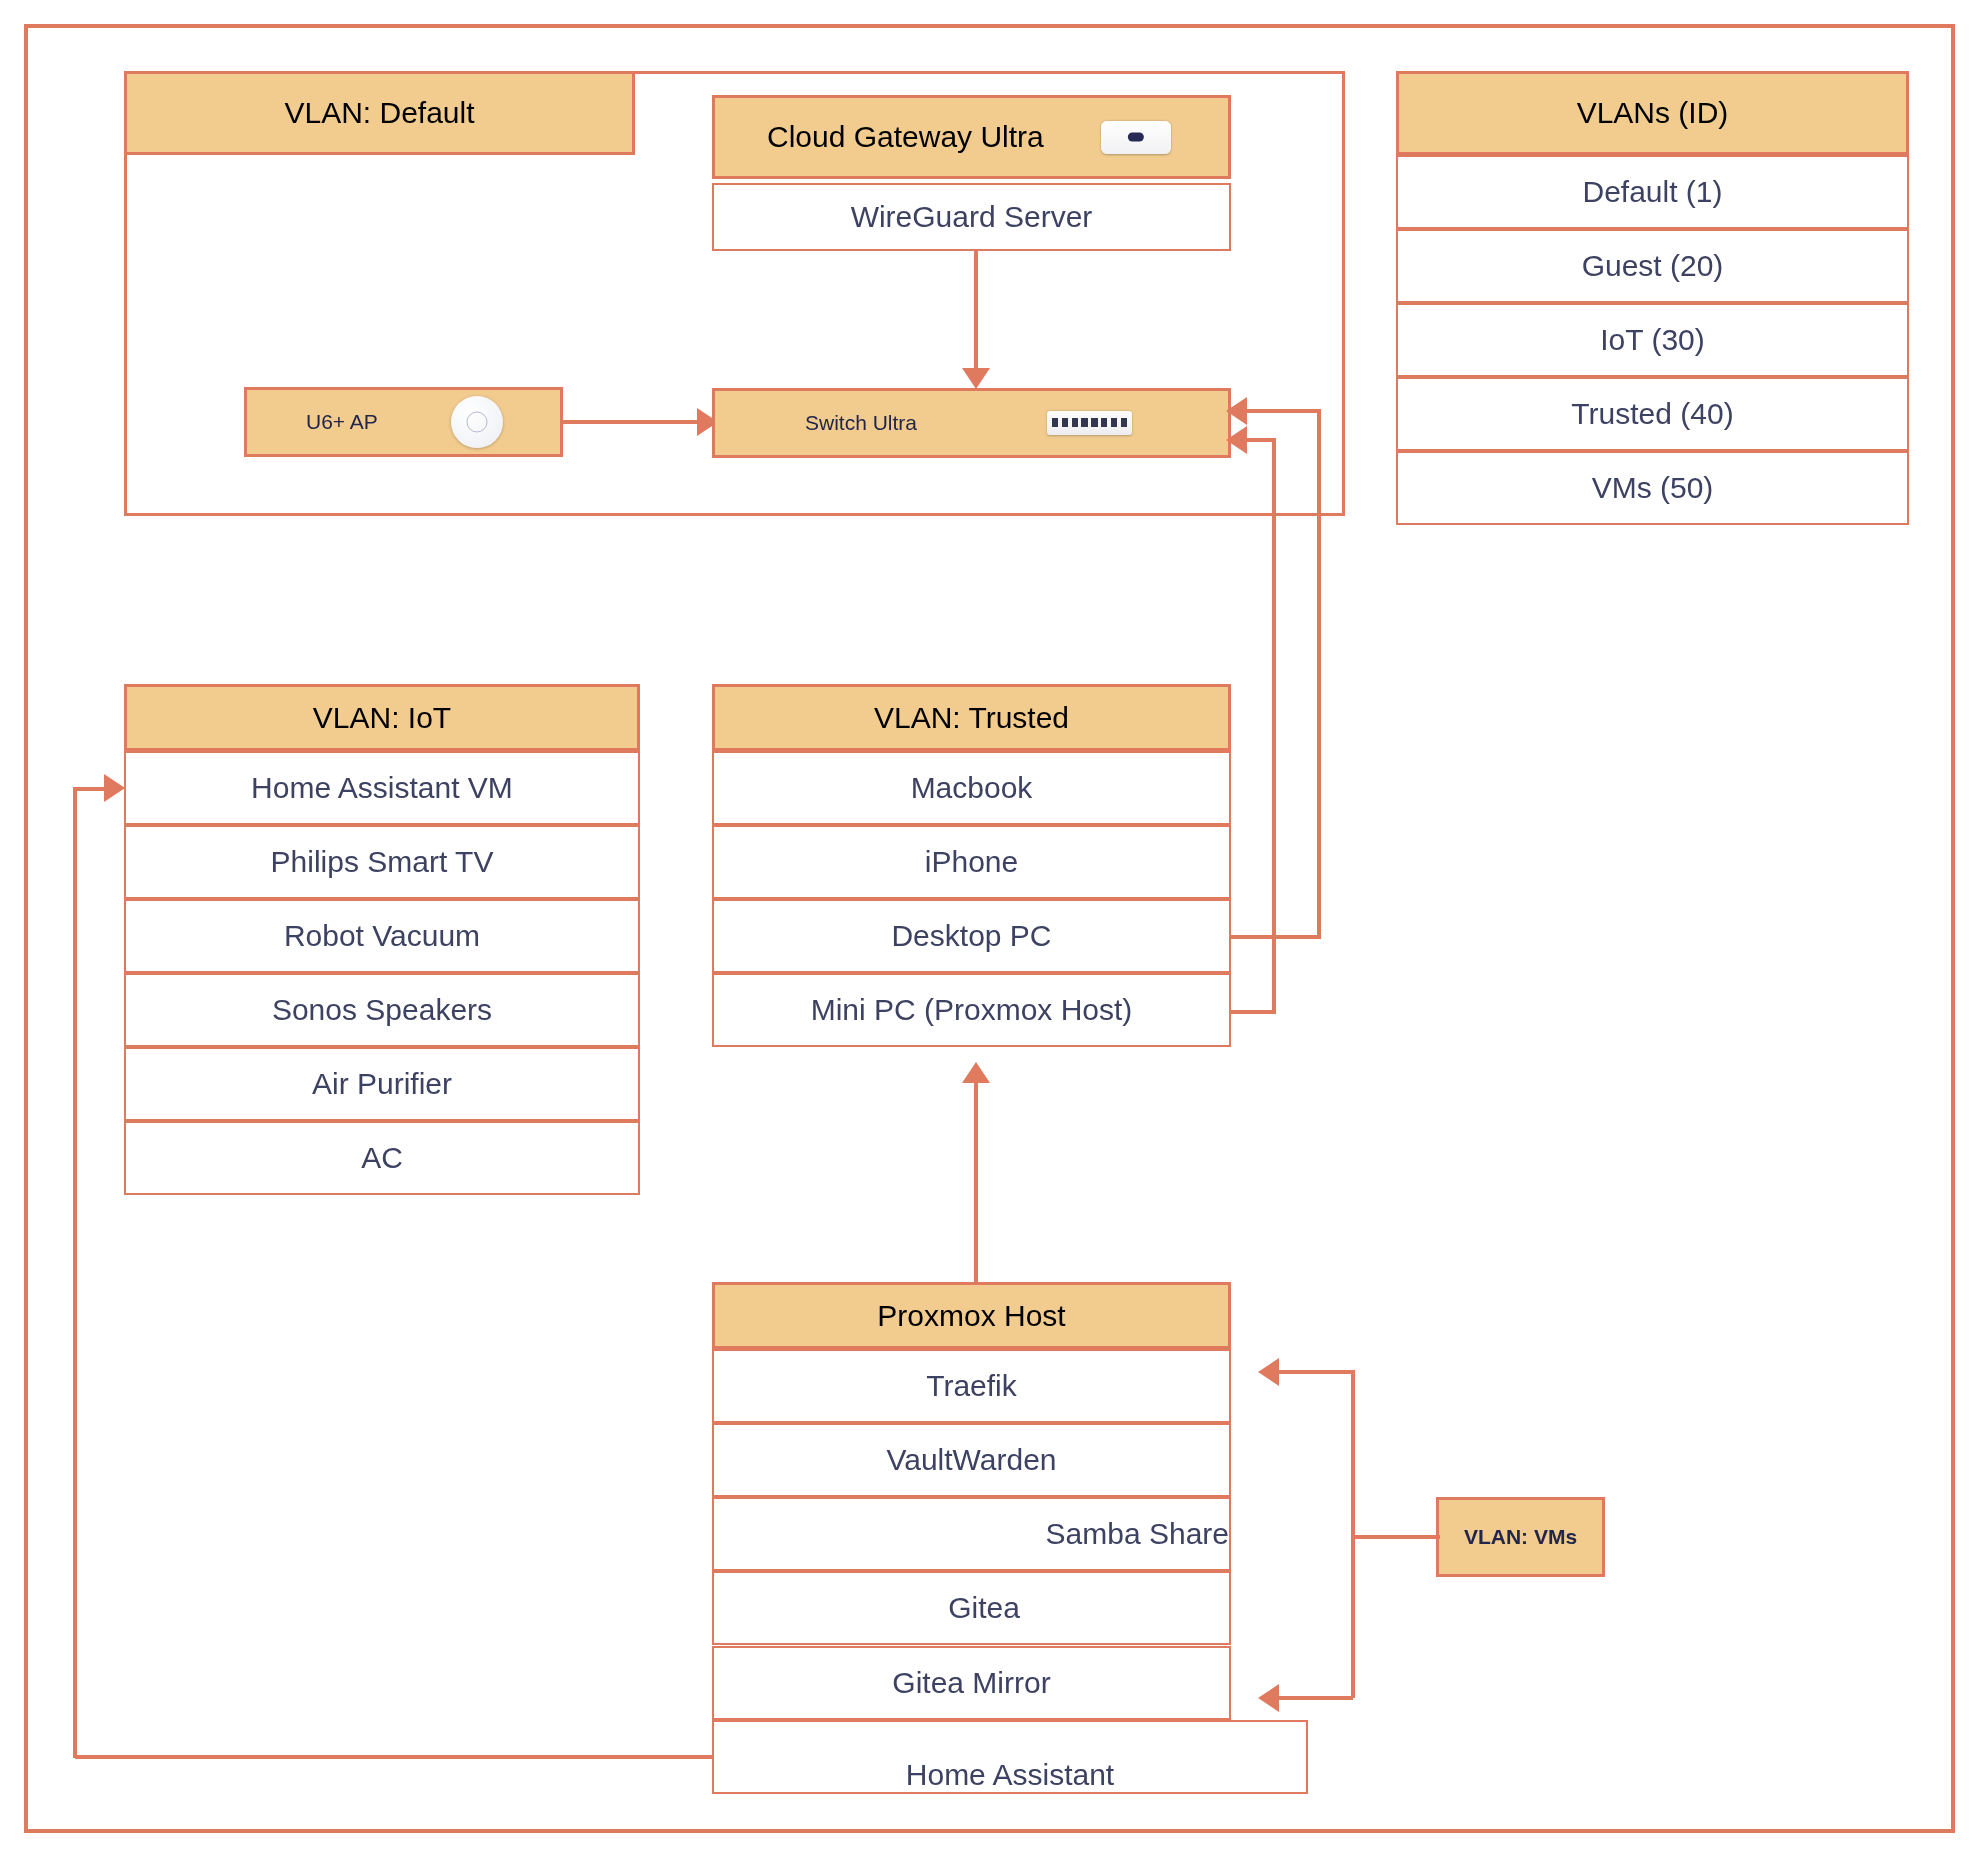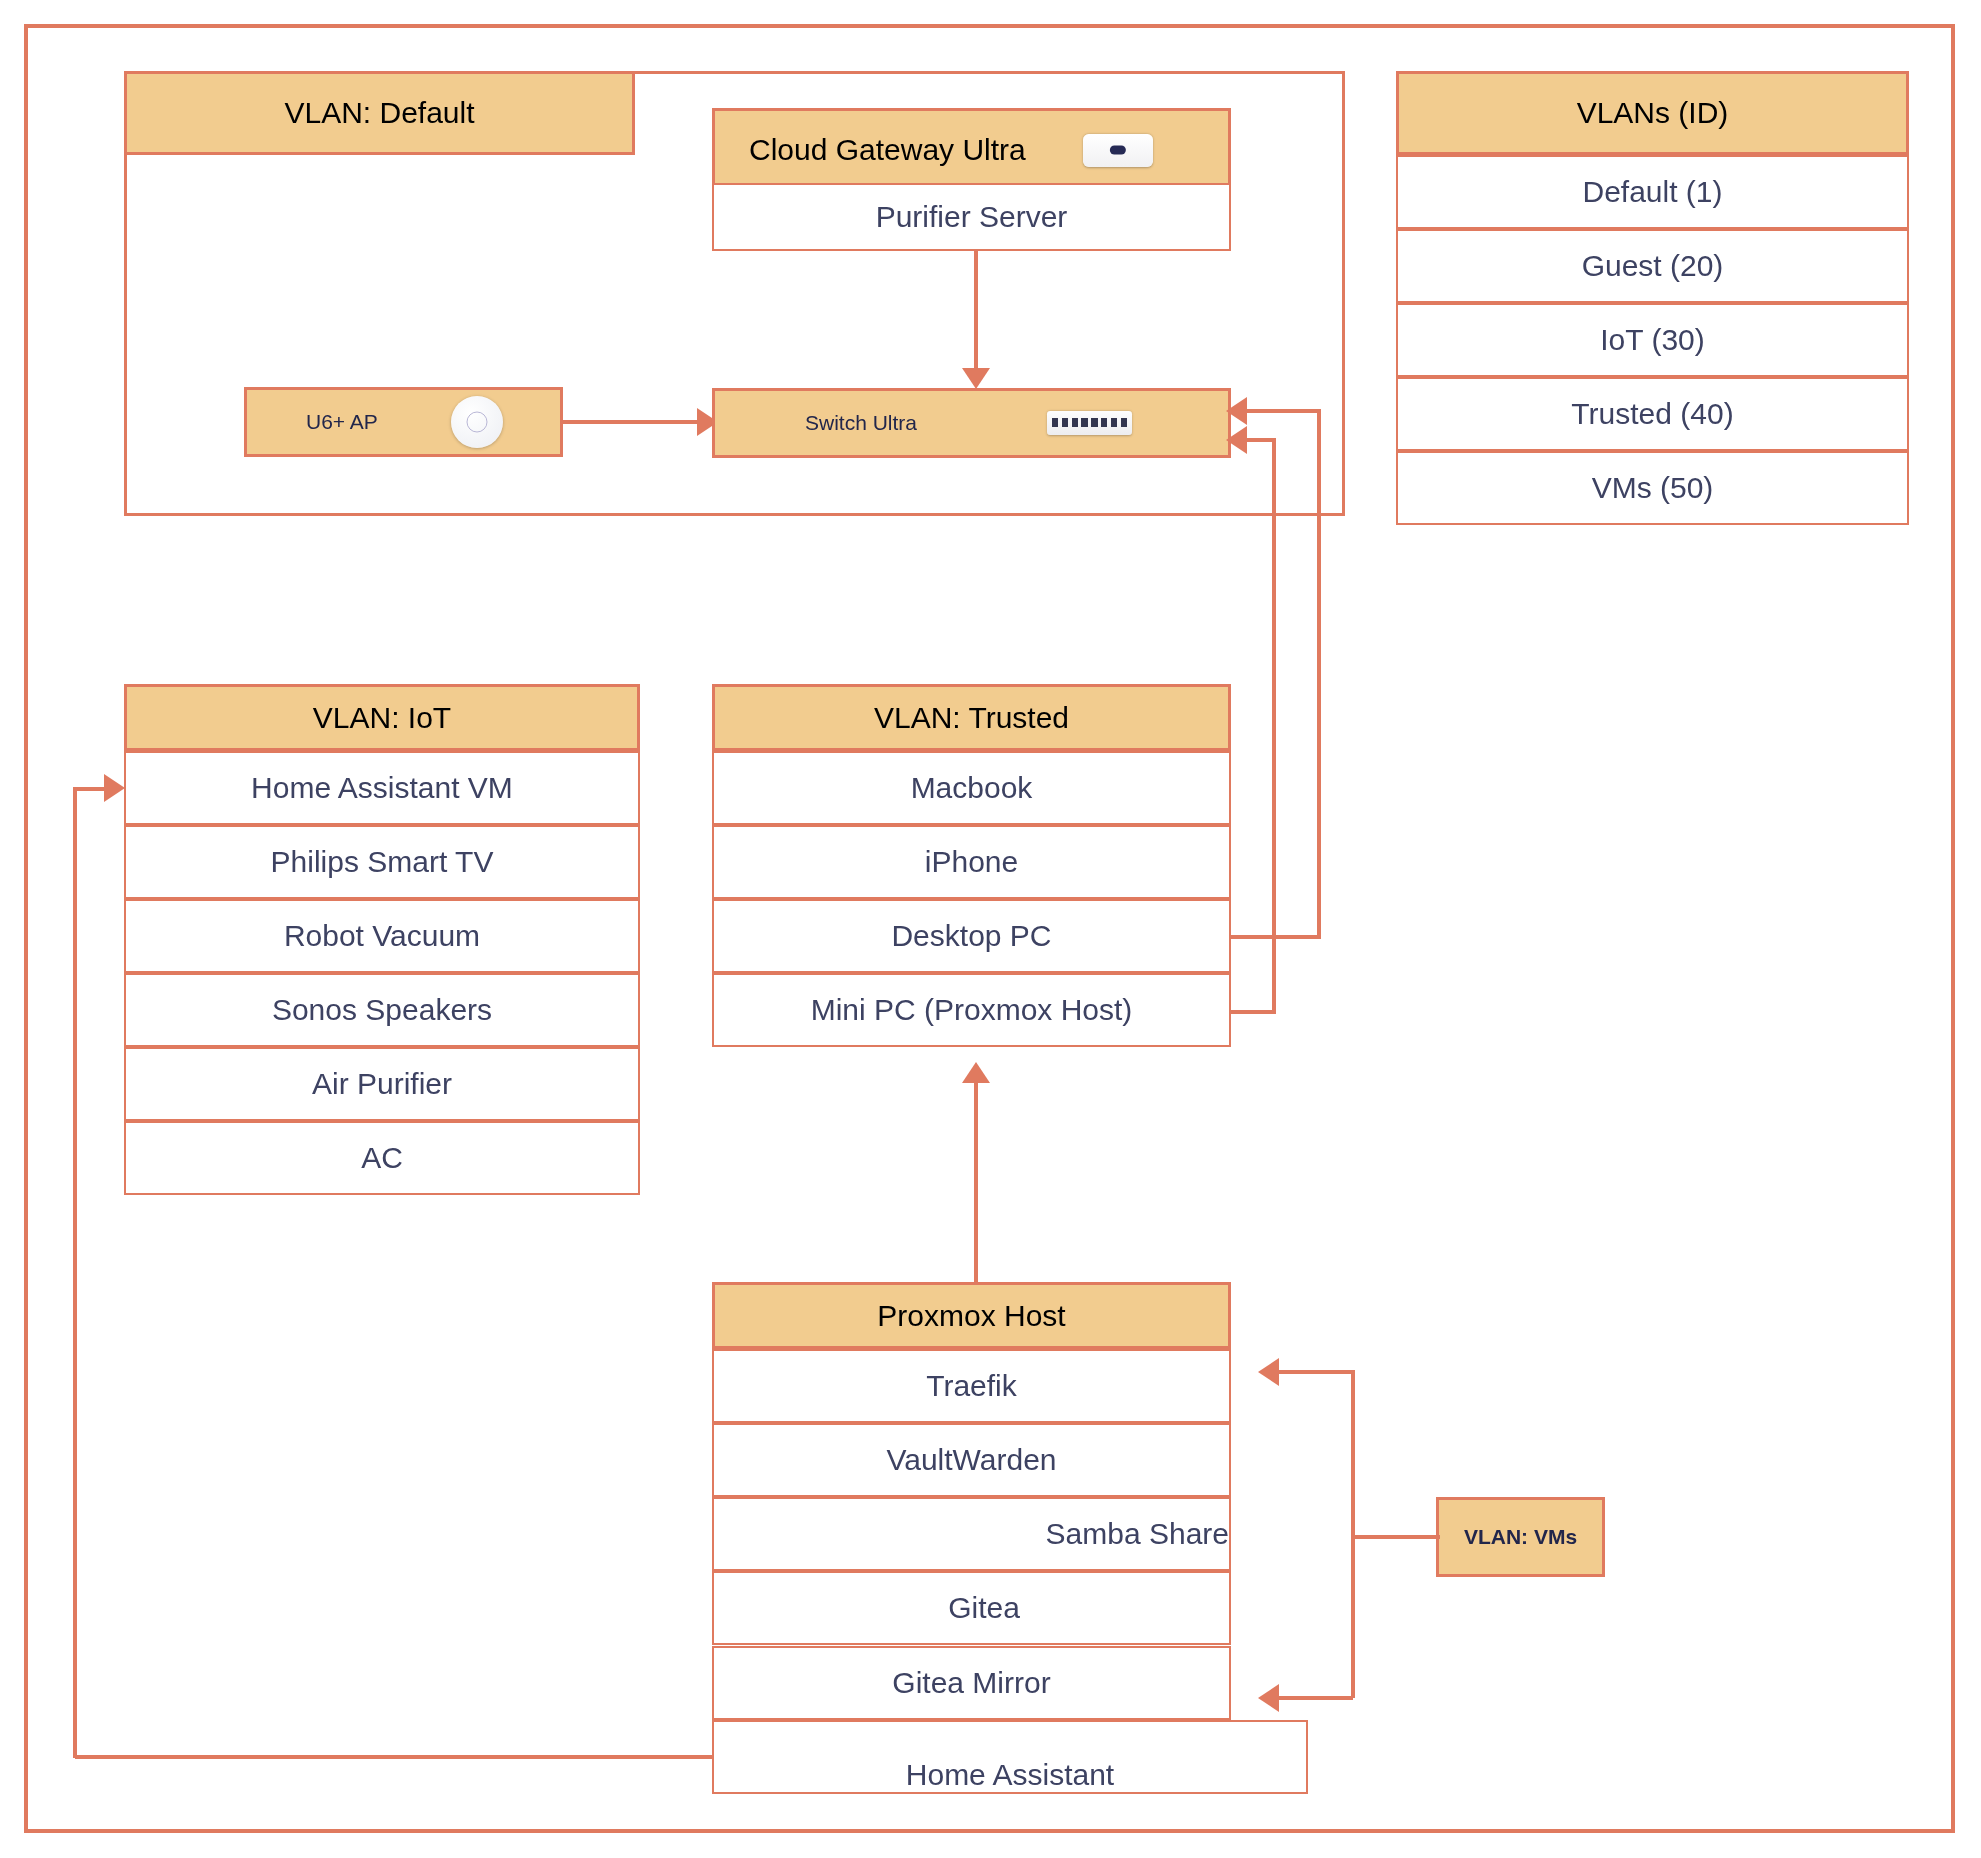--- a/index.html
+++ b/index.html
@@ -134,26 +134,26 @@
 
 <div id="canvas">
 
   <div id="outer-frame"></div>
 
   <div class="box" style="left:124px; top:71px; width:1221px; height:445px; background:transparent;"></div>
   <div class="hdr" style="left:124px; top:71px; width:511px; height:84px;">
     <span>VLAN: Default</span>
   </div>
 
-  <div class="hdr with-icon" style="left:712px; top:108px; width:519px; height:84px; justify-content:flex-start; padding-left:34px; gap:57px;">
+  <div class="hdr with-icon" style="left:712px; top:95px; width:519px; height:84px; justify-content:flex-start; padding-left:52px; gap:57px;">
     <span>Cloud Gateway Ultra</span>
     <span class="icon-gateway"></span>
   </div>
   <div class="row" style="left:712px; top:183px; width:519px; height:68px;">
-    <span>Purifier Server</span>
+    <span>WireGuard Server</span>
   </div>
 
   <div class="ln lnv" style="left:974px; top:251px; height:122px;"></div>
   <div class="arrow down" style="left:962px; top:368px;"></div>
 
   <div class="node with-icon" style="left:244px; top:387px; width:319px; height:70px;">
     <span>U6+ AP</span>
     <span class="icon-ap"></span>
   </div>
 

